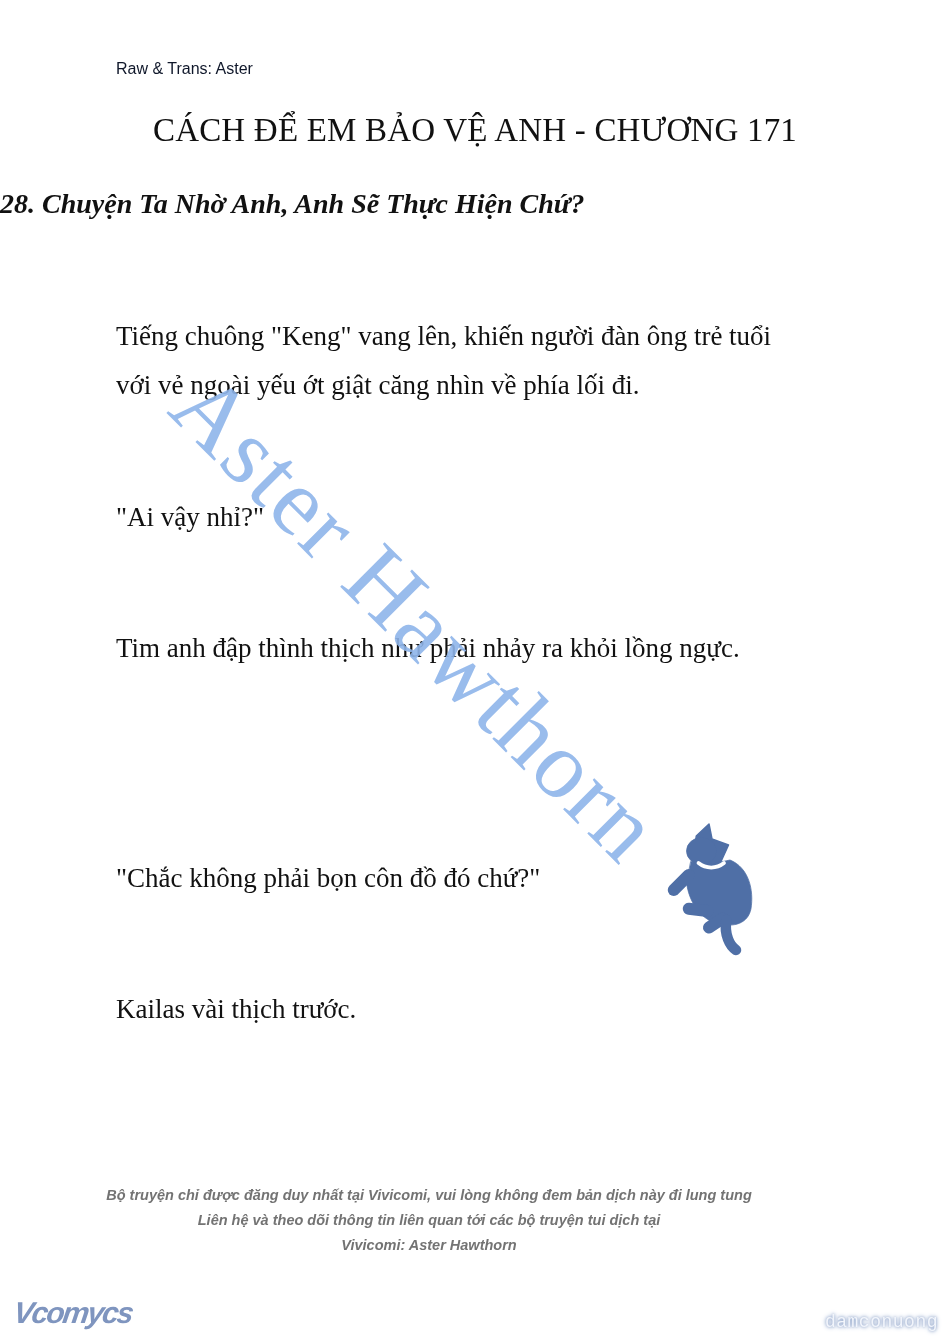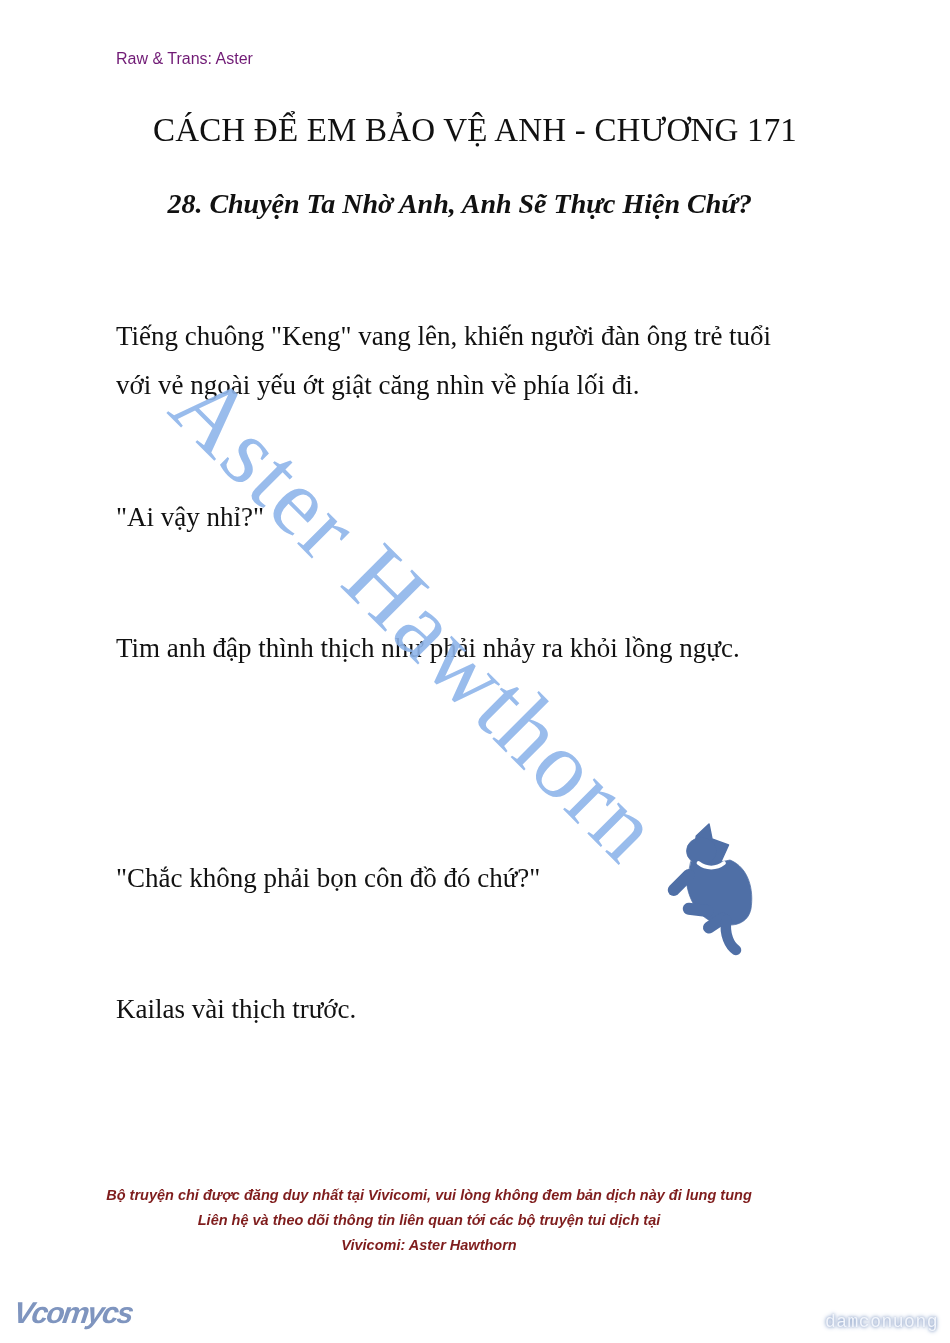--- a/index.html
+++ b/index.html
@@ -1,47 +1,47 @@
 <!DOCTYPE html>
 <html><head>
   <meta charset="utf-8">
   <style>
     html, body { margin: 0; padding: 0; }
     body {
       width: 950px; height: 1343px; background: #ffffff; position: relative; overflow: hidden;
       font-family: "Liberation Serif", "DejaVu Serif", serif; color: #111;
     }
     .credit {
-      position: absolute; left: 116px; top: 50px;
-      font-family: "Liberation Sans", "DejaVu Sans", sans-serif; font-size: 16px; color: #701a75;
+      position: absolute; left: 116px; top: 60px;
+      font-family: "Liberation Sans", "DejaVu Sans", sans-serif; font-size: 16px; color: #0f172a;
     }
     .title {
       position: absolute; left: 0; width: 950px; top: 112px; text-align: center;
       font-weight: normal; font-size: 33px; color: #111; letter-spacing: 0.2px;
     }
     .subtitle {
-      position: absolute; left: 0; width: 752px; top: 188px; text-align: right;
+      position: absolute; left: 0; width: 752px; top: 188px; text-align: left;
       font-weight: bold; font-style: italic; font-size: 28px; color: #111;
     }
     .para {
       position: absolute; left: 116px; width: 720px;
       font-size: 27px; line-height: 49px; color: #111;
     }
     .watermark {
       position: absolute; left: 95px; top: 560px; width: 640px;
       transform: rotate(45deg); transform-origin: center;
       font-family: "Liberation Serif", "DejaVu Serif", serif;
       font-size: 96px; color: #8fb5ea; opacity: 0.9; white-space: nowrap;
       letter-spacing: 2px; pointer-events: none;
     }
     .cat { position: absolute; left: 655px; top: 800px; width: 120px; height: 180px; }
     .footer {
       position: absolute; left: 0; width: 858px; text-align: center;
       font-family: "Liberation Sans", "DejaVu Sans", sans-serif;
-      font-style: italic; font-weight: bold; font-size: 14.5px; color: #7f1d1d;
+      font-style: italic; font-weight: bold; font-size: 14.5px; color: #737373;
     }
     .logo-left {
       position: absolute; left: 14px; top: 1296px;
       font-family: "Liberation Sans", "DejaVu Sans", sans-serif;
       font-style: italic; font-weight: bold; font-size: 30px; color: #7f95bf;
       letter-spacing: -2px; transform: skewX(-8deg);
     }
     .logo-right {
       position: absolute; right: 12px; top: 1312px;
       font-family: Liberation Mono, monospace; font-size: 18px; color: #f2f5fb;

